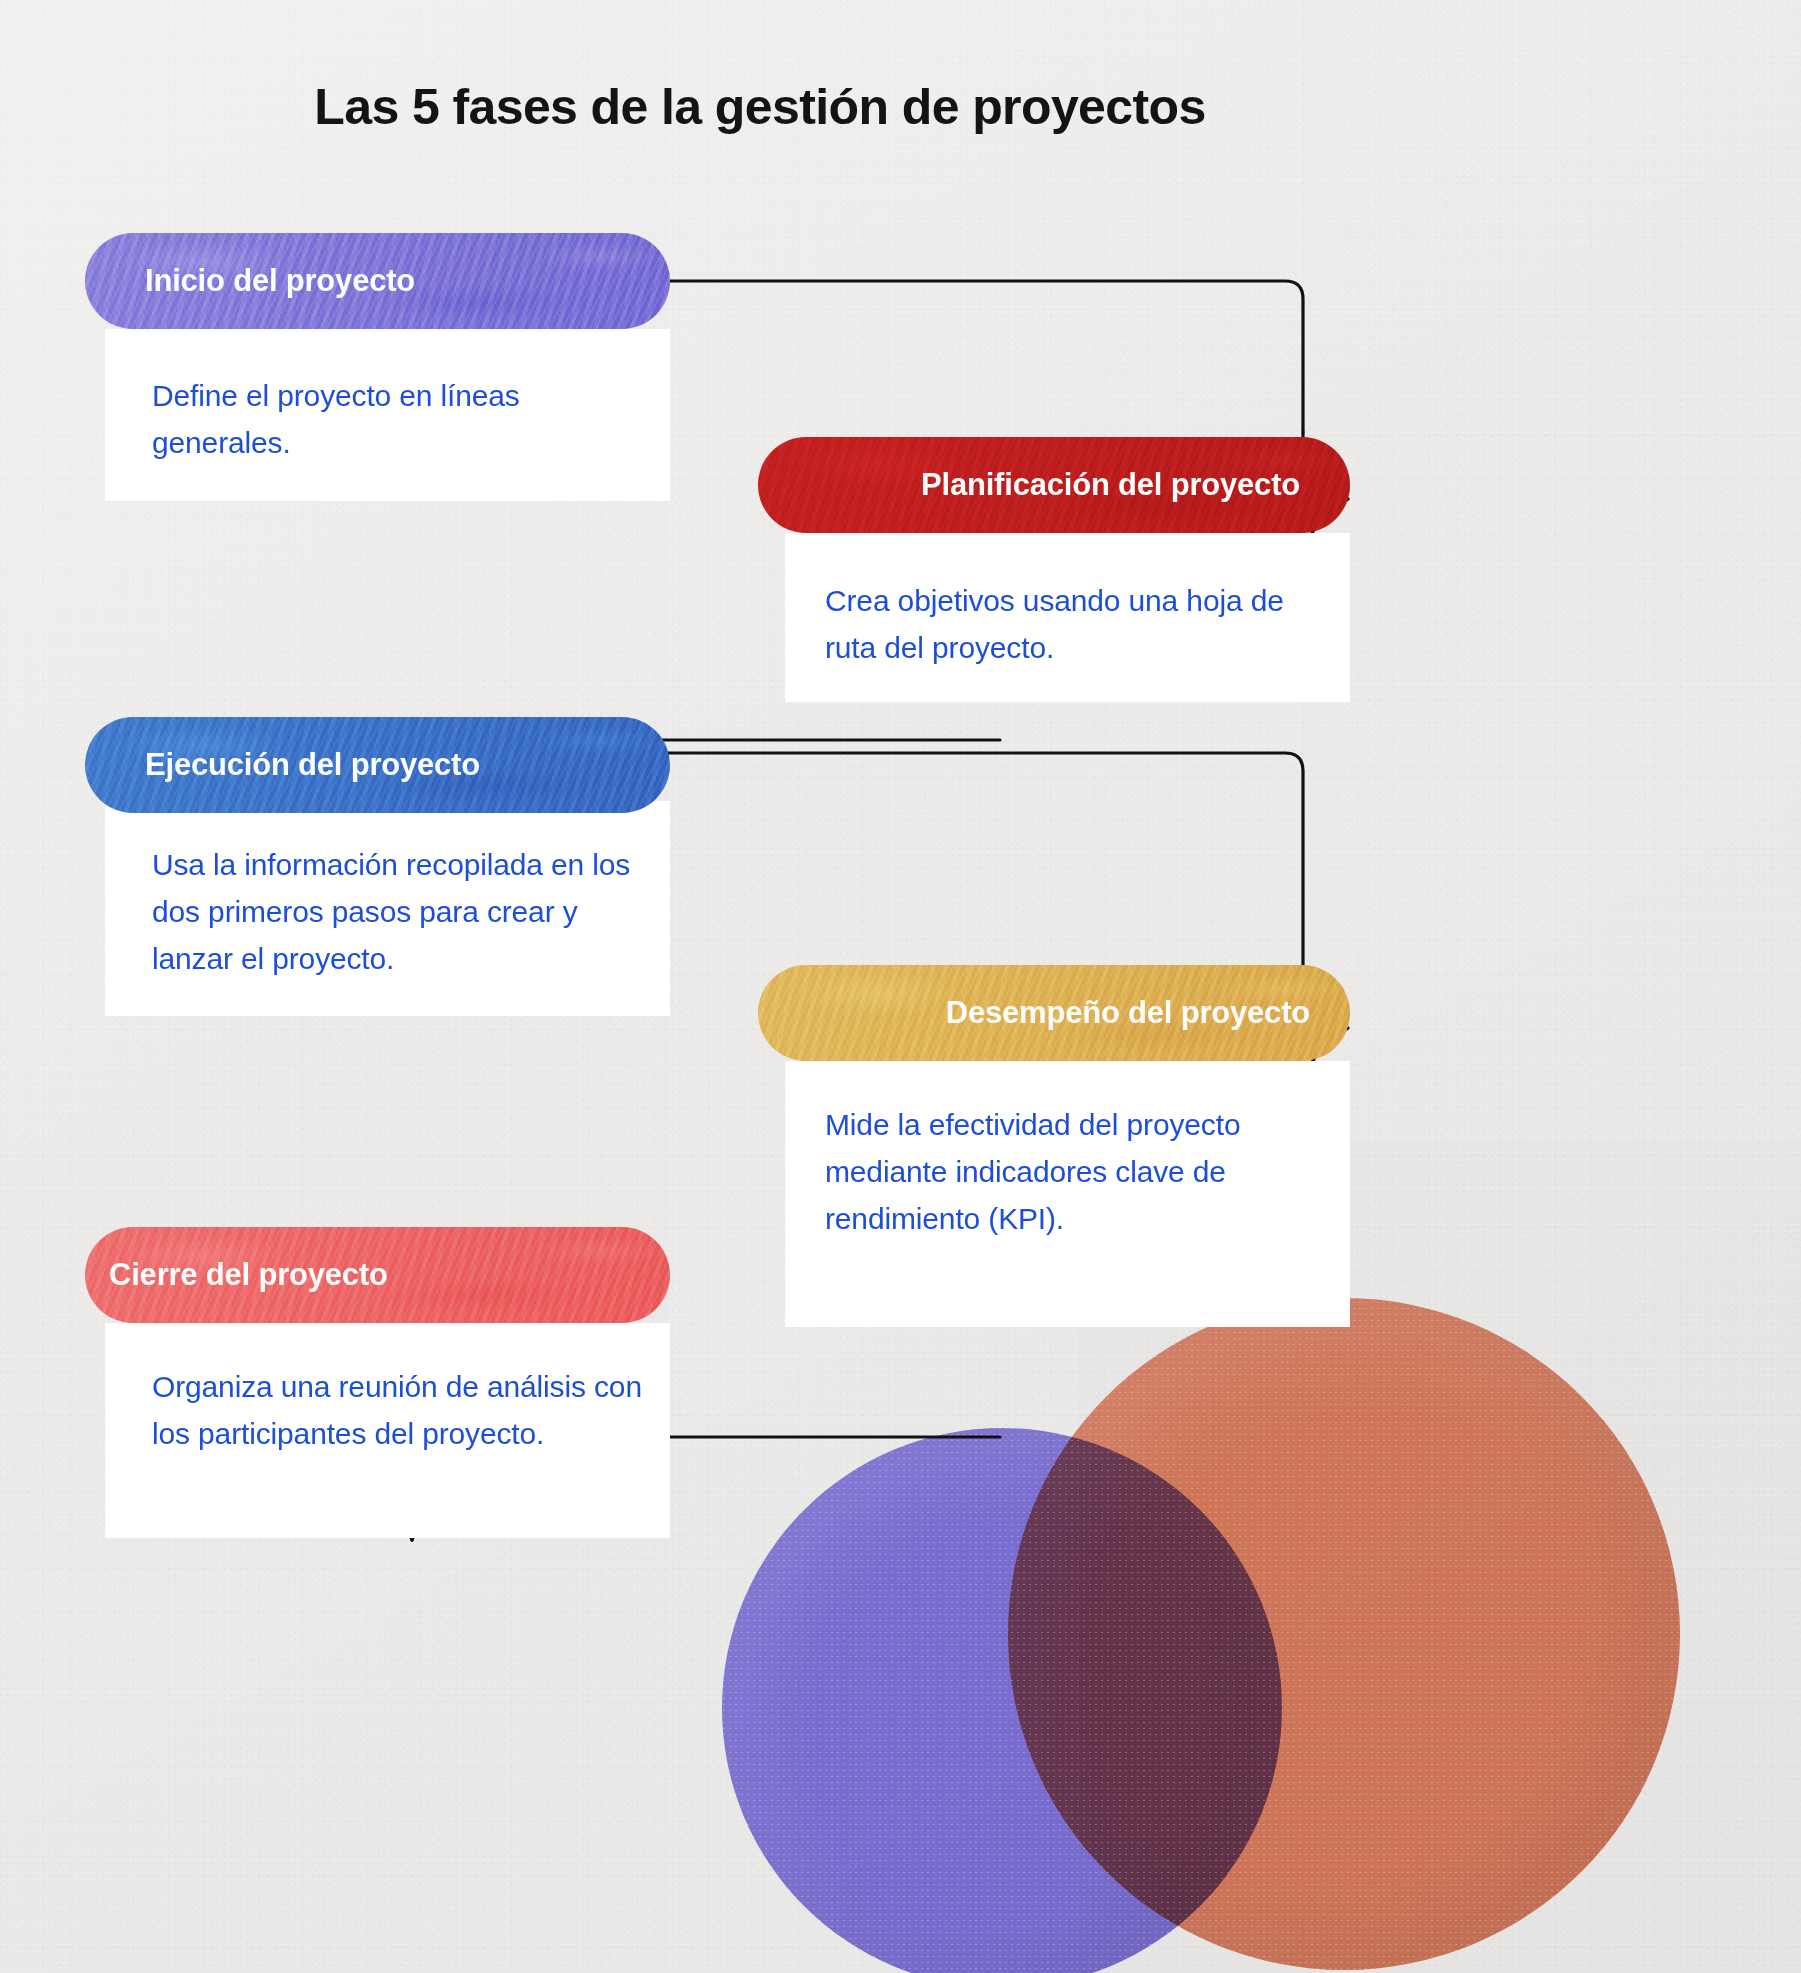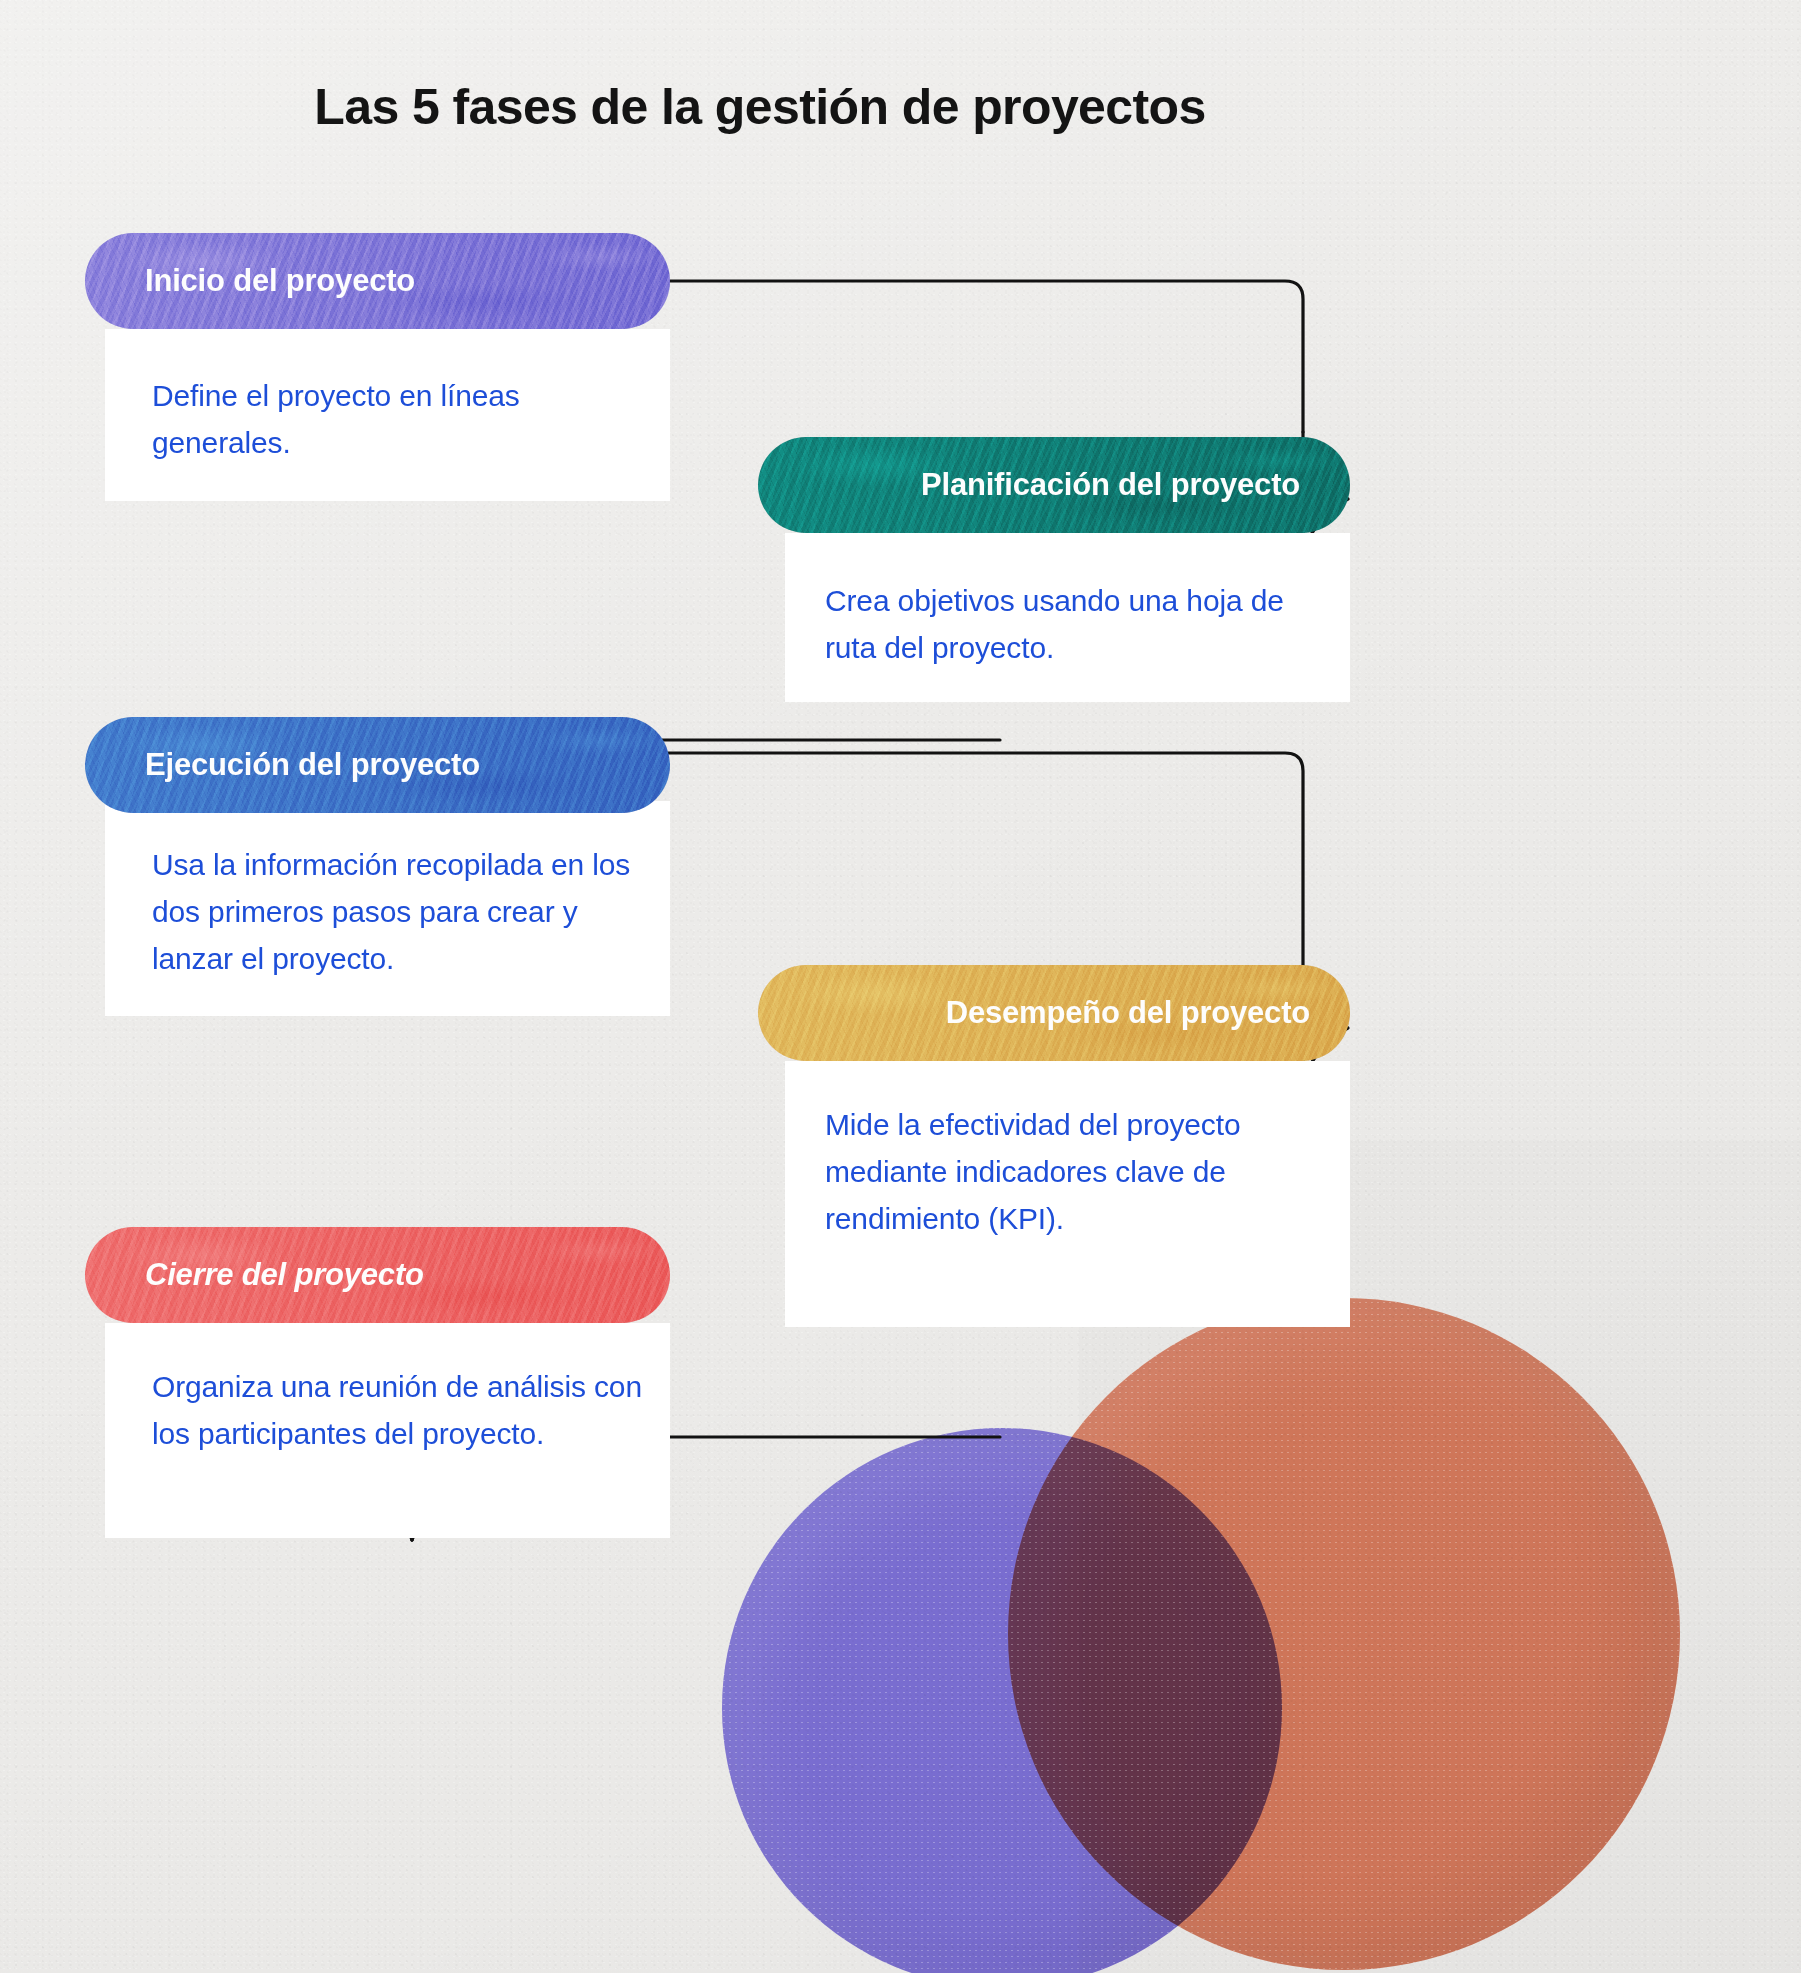--- a/index.html
+++ b/index.html
@@ -129,21 +129,21 @@
   #card-3 .card-body p{margin:40px 0 0 47px;width:500px;}
 
   
   #card-4 .card-head{left:758px;top:965px;width:592px;justify-content:flex-end;}
   #card-4 .head-label{margin-right:40px;}
   #card-4 .card-body{left:785px;top:1061px;width:565px;height:266px;}
   #card-4 .card-body p{margin:40px 0 0 40px;width:510px;}
 
   
   #card-5 .card-head{left:85px;top:1227px;width:585px;}
-  #card-5 .head-label{margin-left:60px;font-style:italic;}
+  #card-5 .head-label{margin-left:24px;}
   #card-5 .card-body{left:105px;top:1323px;width:565px;height:215px;}
   #card-5 .card-body p{margin:40px 0 0 47px;width:500px;}
 </style>
 </head>
 <body>
 
 <div id="decor">
   <div id="deco-grayblock"></div>
   <div class="deco-circle" id="deco-terracotta" style="background: rgb(212, 120, 91);"></div>
   <div class="deco-circle" id="deco-purple" style="background: rgb(122, 110, 210);"></div>
@@ -186,21 +186,21 @@
   <div class="card-head" style="background: rgb(122, 113, 214);">
     <div class="brush"></div>
     <span class="head-label">Inicio del proyecto</span>
   </div>
 </div>
 
 <div class="card" id="card-2">
   <div class="card-body">
     <p>Crea objetivos usando una hoja de ruta del proyecto.</p>
   </div>
-  <div class="card-head" style="background: #0f766e;">
+  <div class="card-head" style="background: #b91c1c;">
     <div class="brush"></div>
     <span class="head-label">Planificación del proyecto</span>
   </div>
 </div>
 
 <div class="card" id="card-3">
   <div class="card-body">
     <p>Usa la información recopilada en los dos primeros pasos para crear y lanzar el proyecto.</p>
   </div>
   <div class="card-head" style="background: rgb(58, 108, 196); margin-top: 12px;">

